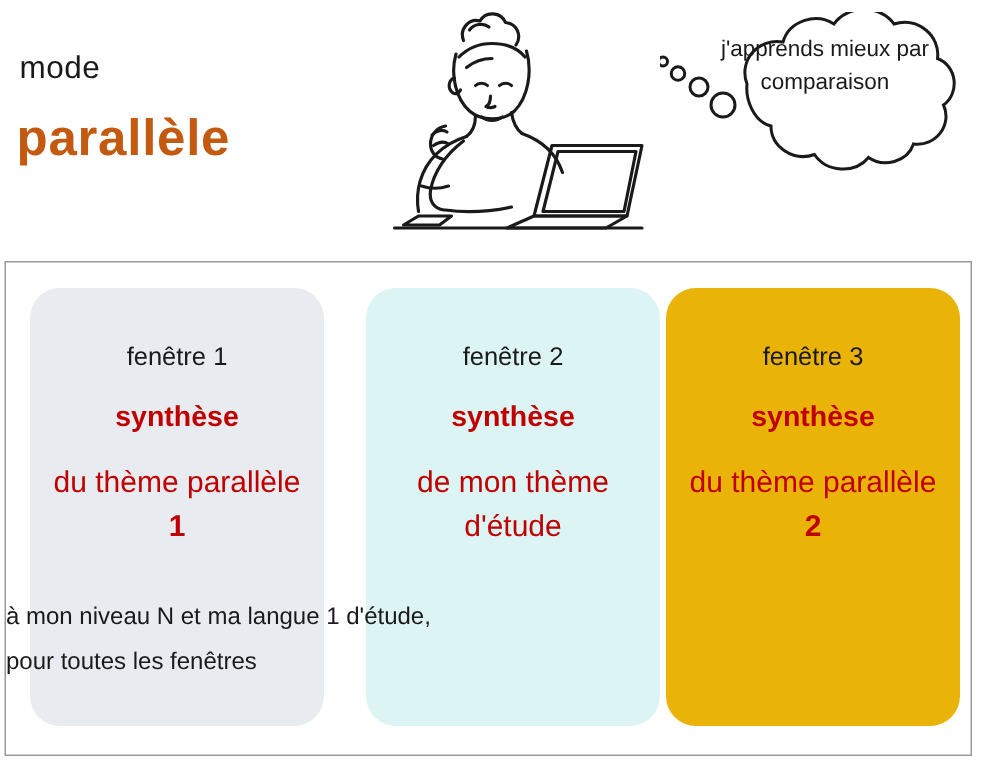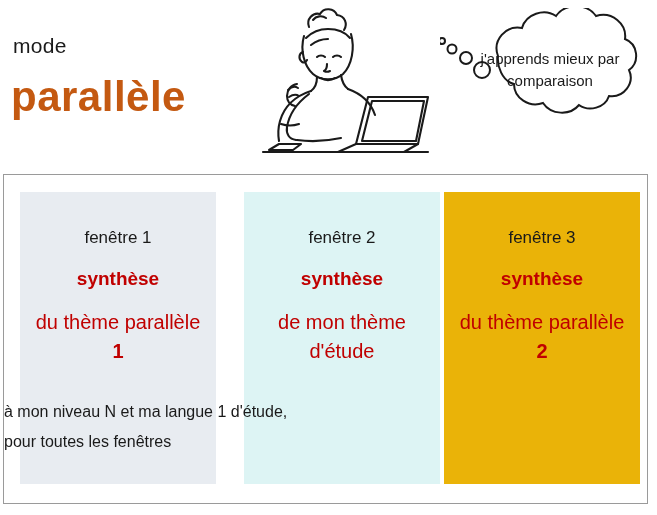--- a/index.html
+++ b/index.html
@@ -27,21 +27,21 @@
     left: 13px;
     top: 34px;
     font-size: 21px;
     color: #1a1a1a;
     letter-spacing: 0.3px;
   }
   .mode-title {
     position: absolute;
     left: 11px;
     top: 73px;
-    font-size: 42px;
+    font-size: 34px;
     font-weight: bold;
     color: #c45911;
     letter-spacing: 0.5px;
   }
 
   
   .illustration {
     position: absolute;
     left: 205px;
     top: 0px;
@@ -53,21 +53,21 @@
   .bubble {
     position: absolute;
     left: 440px;
     top: 8px;
     width: 215px;
     height: 130px;
   }
   .bubble-text {
     position: absolute;
     left: 470px;
-    top: 48px;
+    top: 22px;
     width: 160px;
     text-align: center;
     font-size: 15px;
     color: #1a1a1a;
     line-height: 1.45;
   }
 
   
   .panel {
     position: absolute;
@@ -84,20 +84,21 @@
     position: absolute;
     left: 0; top: 0;
     width: 645px;
     height: 330px;
   }
   .col {
     position: absolute;
     top: 17px;
     width: 196px;
     height: 292px;
+    border-radius: 20px;
   }
   .col-1 { left: 16px;  background: #e8ecf1; }
   .col-2 { left: 228px; background: #ddf4f4; margin-left: 12px; }
   .col-3 { left: 440px; background: #eab308; }
 
   .col-inner {
     position: absolute;
     left: 0;
     top: 36px;
     width: 196px;

